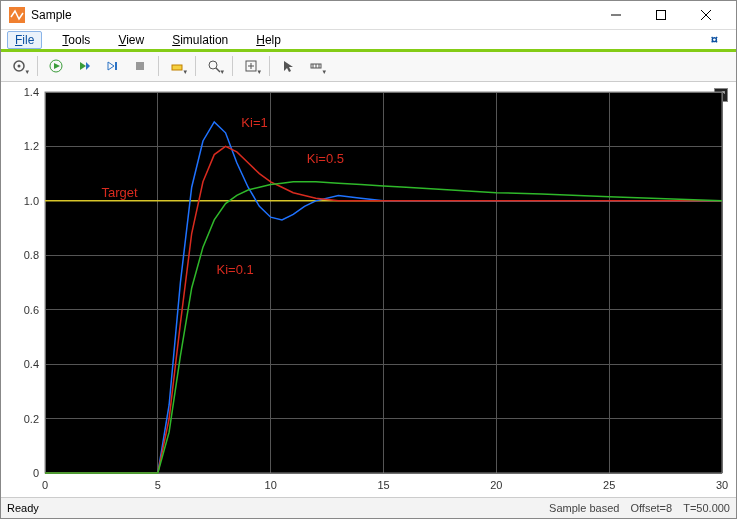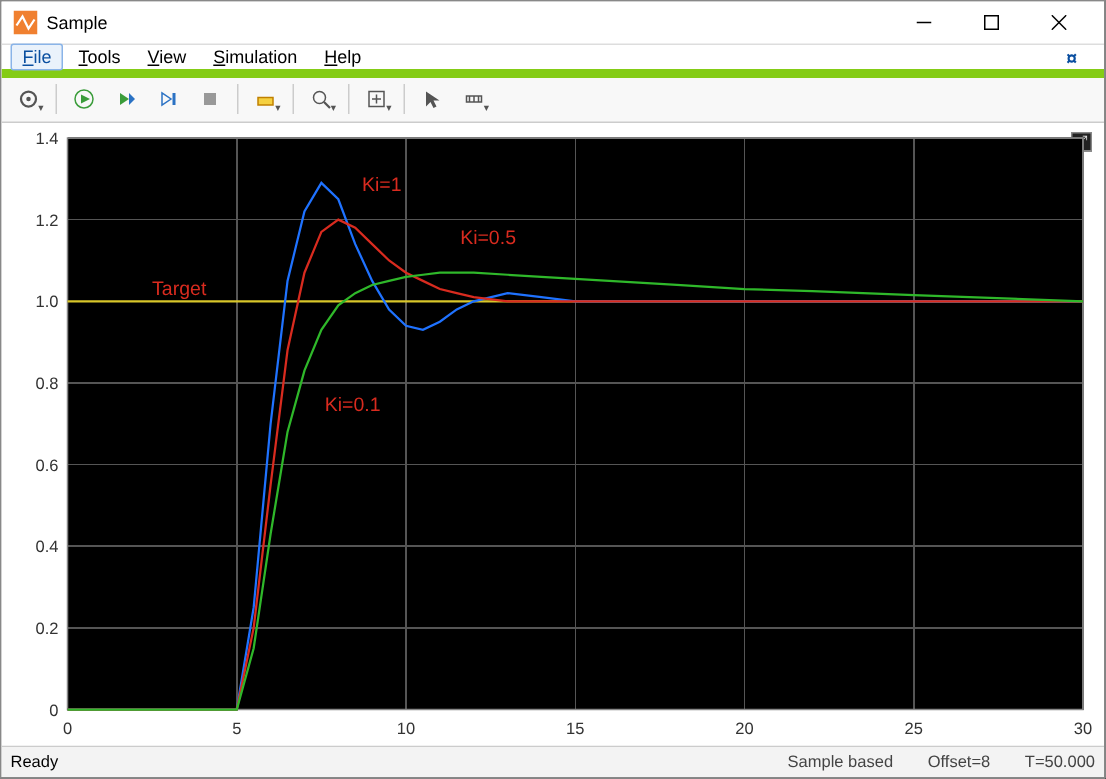--- a/index.html
+++ b/index.html
@@ -3,21 +3,21 @@
 <meta charset="utf-8">
 <style>
   * { box-sizing: border-box; margin: 0; padding: 0; }
   body { font-family: "Segoe UI", Tahoma, sans-serif; font-size: 12px; background: #fff; width: 737px; height: 519px; border: 1px solid #888; display: flex; flex-direction: column; color: #000; }
   .titlebar { height: 30px; background: #fff; display: flex; align-items: center; padding: 0 8px; border-bottom: 1px solid #ddd; }
   .titlebar .icon { width: 16px; height: 16px; margin-right: 6px; }
   .titlebar .title { flex: 1; font-size: 12px; }
   .winbtns { display: flex; }
   .winbtn { width: 45px; height: 28px; display: flex; align-items: center; justify-content: center; color: #222; }
   .winbtn svg { width: 10px; height: 10px; }
-  .menubar { height: 22px; display: flex; align-items: center; padding: 0 6px; gap: 2px; background: #fff; border-bottom: 6px solid #84cc16; }
+  .menubar { height: 22px; display: flex; align-items: center; padding: 0 6px; gap: 12px; background: #fff; border-bottom: 3px solid #84cc16; }
   .menuitem { padding: 18px 8px; font-size: 12px; }
   .menuitem u { text-decoration: underline; }
   .menuitem.active { color: #0a4fa0; border: 1px solid #8ab4e8; background: #eaf2fb; padding: 1px 7px; border-radius: 2px; }
   .menu-spacer { flex: 1; }
   .info-icon { color: #0a4fa0; margin-right: 12px; font-weight: bold; font-size: 13px; }
   .toolbar { height: 30px; display: flex; align-items: center; padding: 0 6px; gap: 4px; background: #f8f8f8; border-bottom: 1px solid #ccc; }
   .tbtn { width: 24px; height: 24px; display: flex; align-items: center; justify-content: center; border: 1px solid transparent; border-radius: 2px; position: relative; }
   .tbtn.drop::after { content: "▾"; font-size: 7px; color: #555; position: absolute; right: 1px; bottom: 1px; }
   .tsep { width: 1px; height: 20px; background: #ccc; margin: 0 2px; }
   .plot-area { flex: 1; background: #fff; display: flex; flex-direction: column; padding: 4px 6px 2px 6px; position: relative; }
@@ -27,21 +27,21 @@
   .grid line { stroke: #555; stroke-width: 1; shape-rendering: crispEdges; }
   .axistext { fill: #333; font-size: 11px; }
   .signal { fill: none; stroke-width: 1.5; }
   .s-target { stroke: #d8c62a; }
   .s-blue { stroke: #1f72ff; }
   .s-red { stroke: #d92b1f; }
   .s-green { stroke: #2fb82a; }
   .anno { fill: #d92b1f; font-size: 13px; }
   .statusbar { height: 22px; border-top: 1px solid #ccc; background: #f3f3f3; display: flex; align-items: center; padding: 0 6px; font-size: 11px; }
   .statusbar .sleft { flex: 1; }
-  .statusbar .sright span { margin-left: 20px; color: #444; }
+  .statusbar .sright span { margin-left: 8px; color: #444; }
   .corner-arrow { position: absolute; top: 6px; right: 8px; background: #222; color: #ddd; font-size: 10px; padding: 0 2px; border: 1px solid #888; }
 </style>
 </head>
 <body>
 
 <div class="titlebar">
   <svg class="icon" viewBox="0 0 16 16">
     <rect x="0" y="0" width="16" height="16" fill="#f08030"></rect>
     <path d="M2 10 L6 4 L10 12 L14 6" stroke="#fff" stroke-width="1.5" fill="none"></path>
   </svg>

